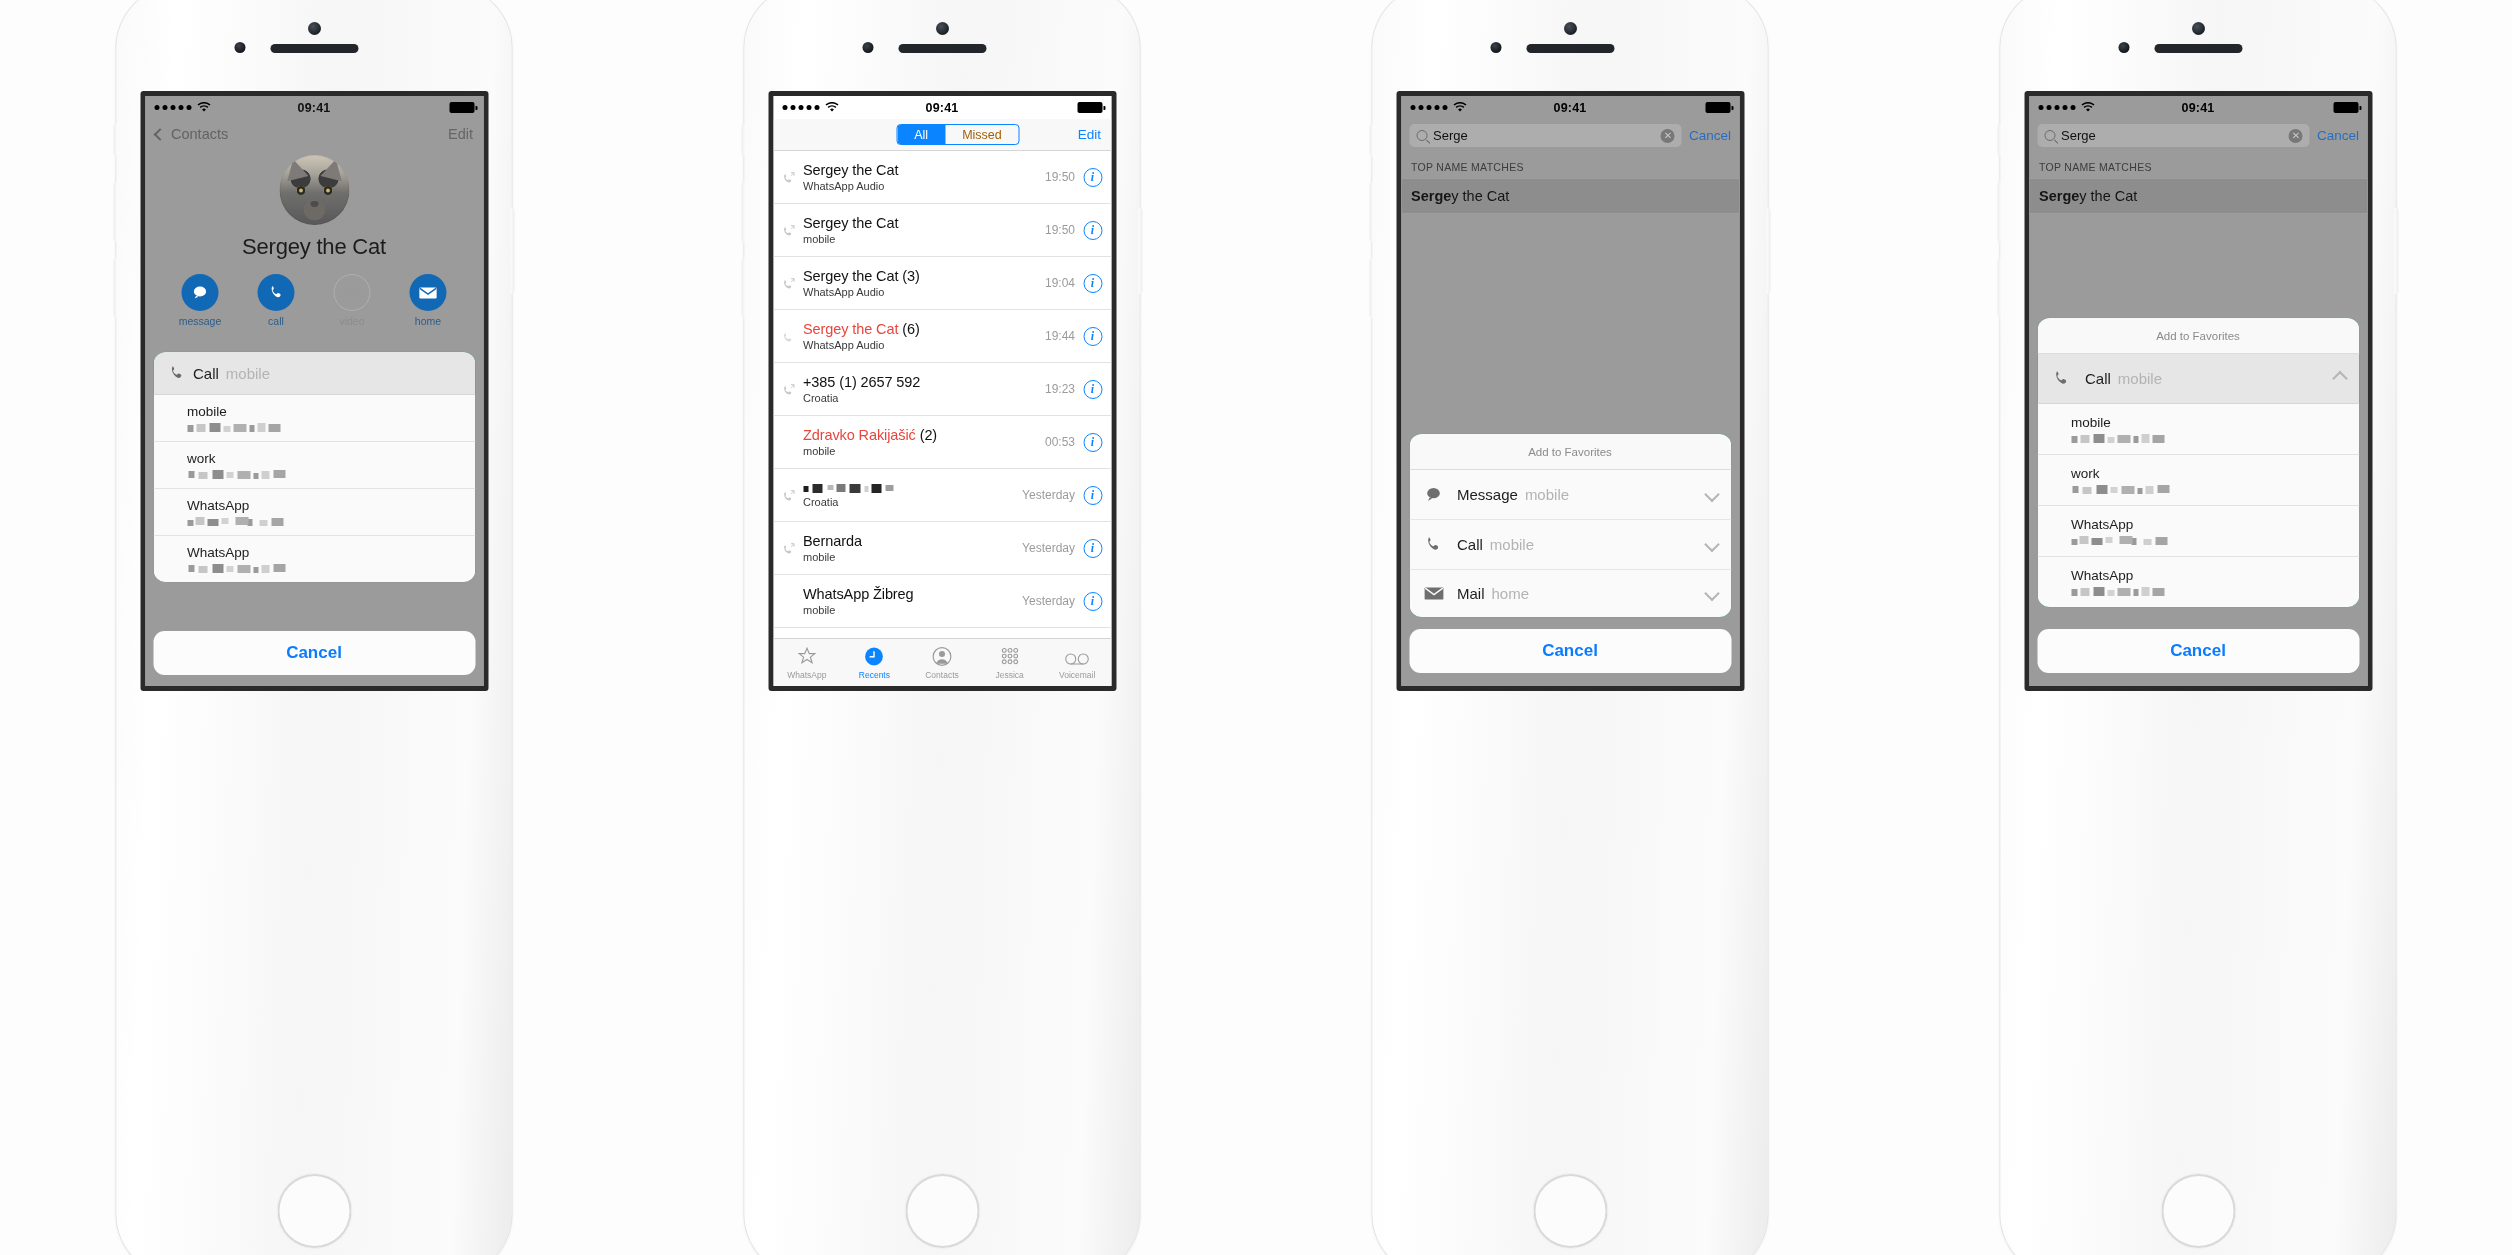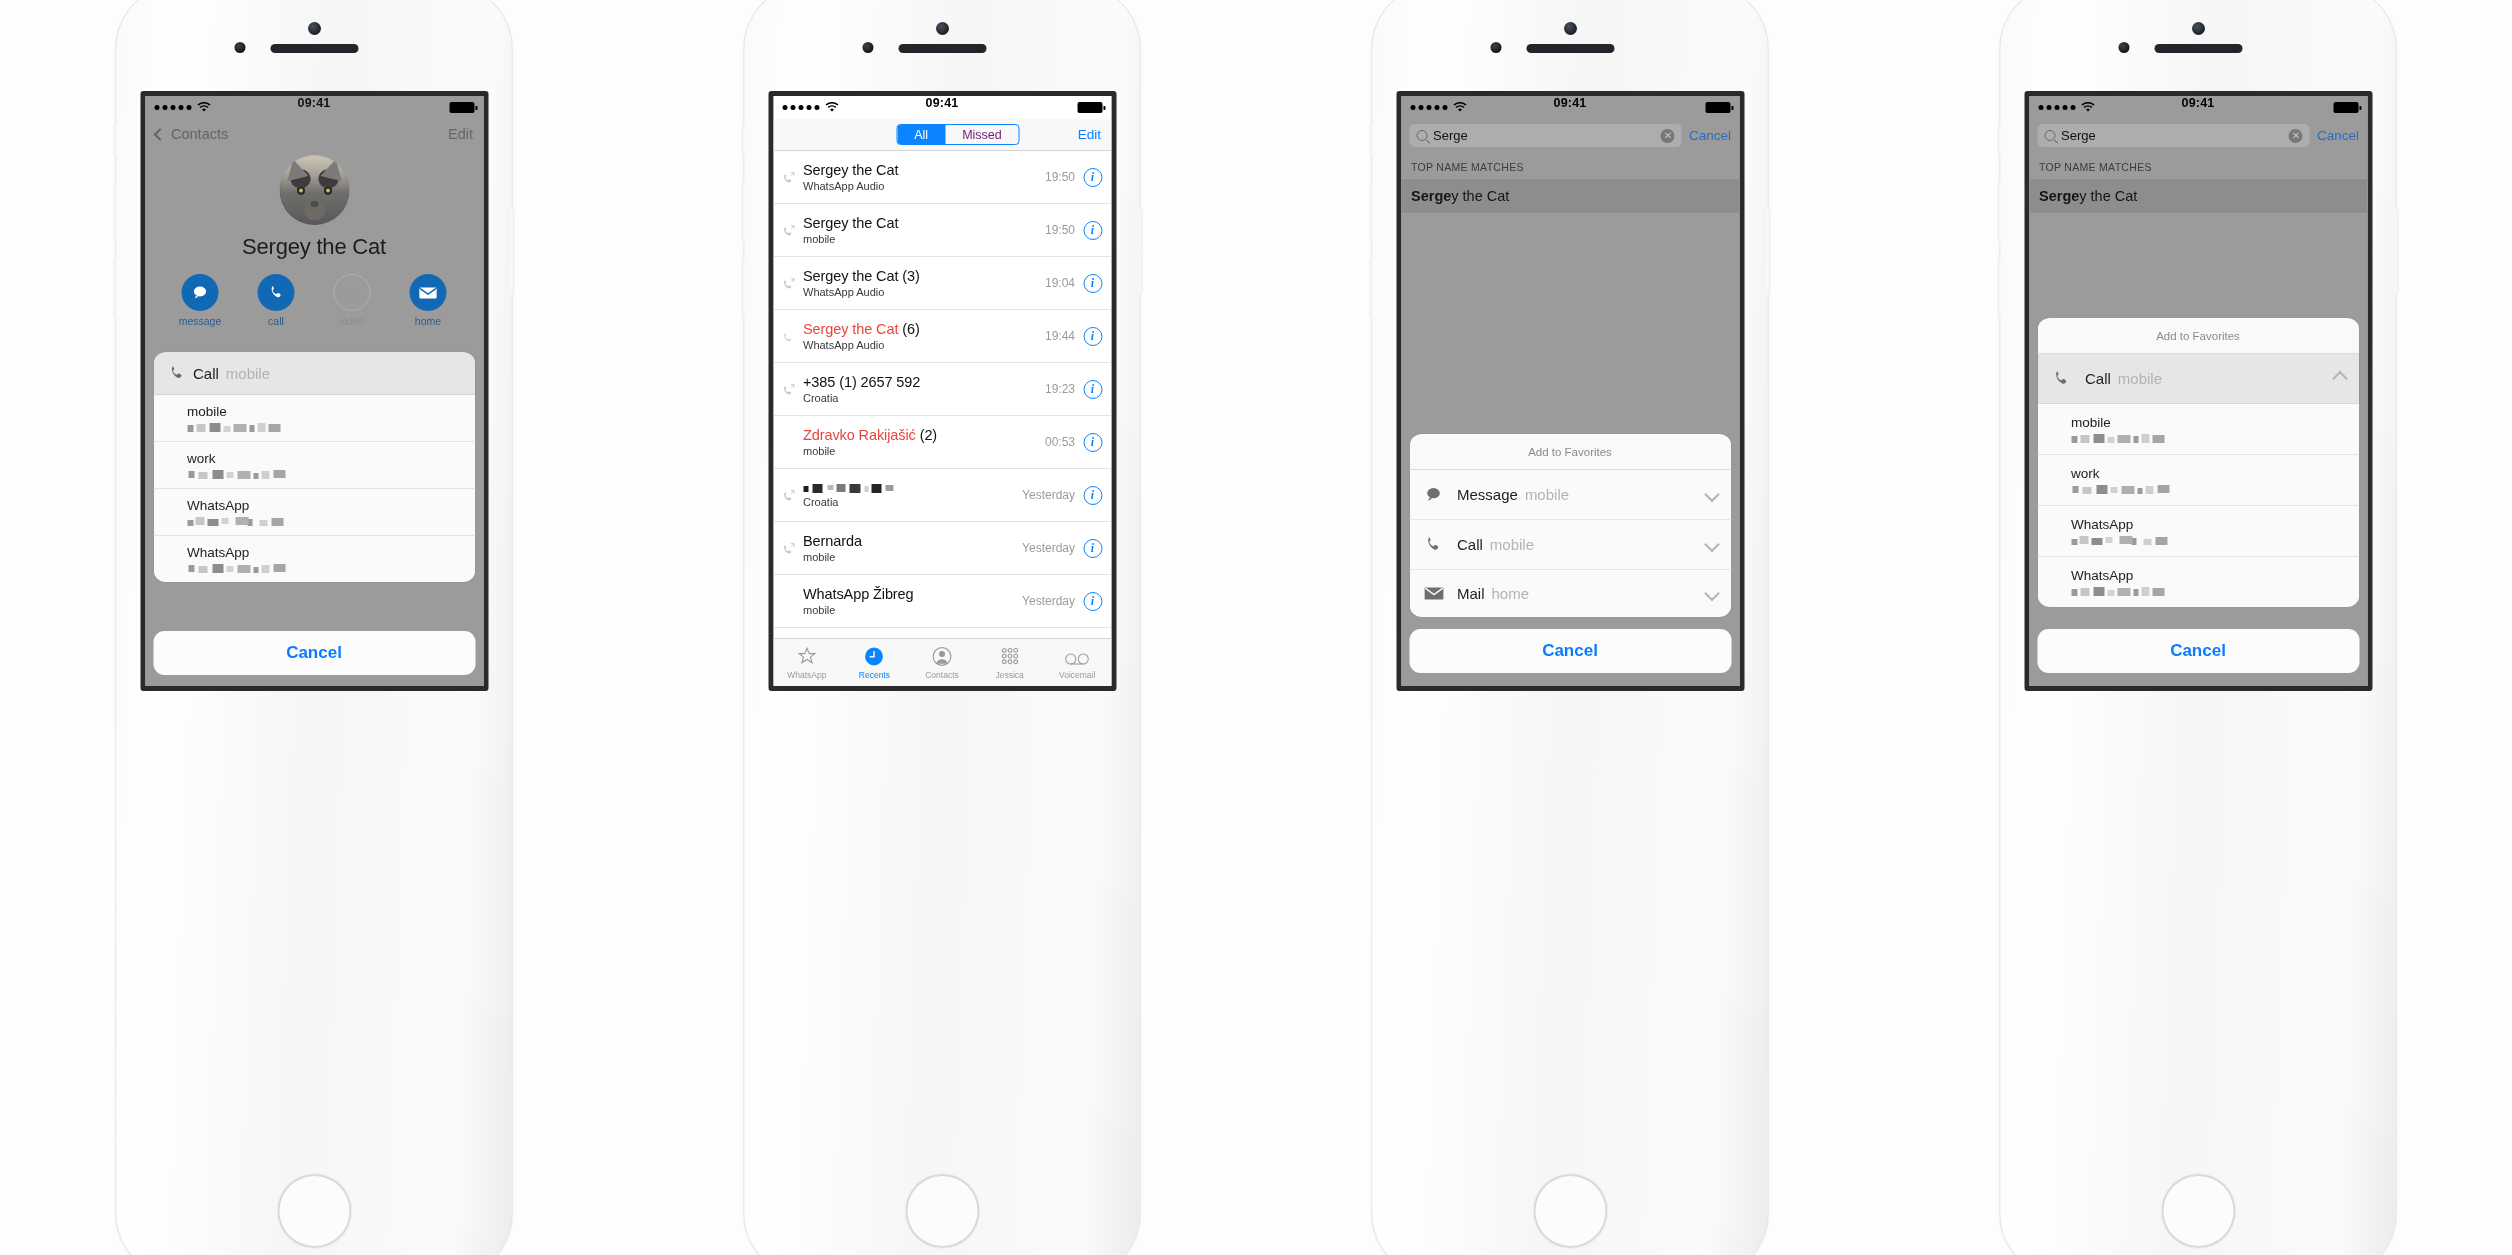--- a/index.html
+++ b/index.html
@@ -47,21 +47,21 @@
   
   .screen {
     position:absolute; left:50%; transform:translateX(-50%);
     top:105px; width:348px; height:600px;
     background:#fff; overflow:hidden;
     border:5px solid #2a2a2a; border-radius:3px;
   }
   .screen-inner{ position:relative; width:100%; height:100%; overflow:hidden; }
 
   
-  .statusbar{ height:23px; display:flex; padding:0 9px;
+  .statusbar{ height:23px; display:flex; align-items:center; padding:0 9px;
               font-size:12px; font-weight:bold; position:relative; }
   .sb-left{ display:flex; align-items:center; gap:5px; }
   .dots{ display:flex; gap:3px; }
   .dots i{ width:5px; height:5px; border-radius:50%; background:#000; display:block; }
   .sb-time{ position:absolute; left:0; right:0; text-align:center; font-size:12.5px;
             font-weight:bold; letter-spacing:.2px; }
   .sb-right{ margin-left:auto; display:flex; align-items:center; }
   .batt{ width:25px; height:11px; border:0; background:transparent; position:relative; }
   .batt b{ position:absolute; inset:0; background:#000; border-radius:2px; display:block;}
   .batt:after{ content:""; position:absolute; right:-3px; top:3.5px; width:2px; height:4px;
@@ -126,21 +126,21 @@
   .pix.v3{ background-position:0 3px, 8px 0, 20px 2px, 34px 1px, 48px 0, 60px 2px, 72px 3px, 84px 1px; }
   .cancel-btn{ position:absolute; left:8px; right:8px; height:44px; background:#fcfcfc;
                border-radius:11px; display:flex; align-items:center; justify-content:center;
                font-size:17px; color:#0a7cff; font-weight:bold; }
 
   
   .p2 .screen-inner{ background:#fff; }
   .seg-bar{ height:32px; background:#f8f8f8; border-bottom:.5px solid #d6d6d6;
             display:flex; align-items:center; justify-content:center; position:relative;padding-left:32px; }
   .seg{ display:flex; border:1px solid #0a84ff; border-radius:4px; overflow:hidden; height:21px; }
-  .seg div{ padding:0 17px; font-size:12.5px; color:#701a75; display:flex; align-items:center; }
+  .seg div{ padding:0 17px; font-size:12.5px; color:#a16207; display:flex; align-items:center; }
   .seg div.active{ background:#0a84ff; color:#fff; }
   .seg-edit{ position:absolute; right:10px; font-size:13.5px; color:#0a84ff; }
   .rec-list{ overflow:hidden; }
   .rec-row{ display:flex; align-items:center; padding:7px 9px 7px 8px;
             border-bottom:.5px solid #e2e2e2; height:53px; }
   .rec-ico{ width:22px; color:#c3c3c3; flex:0 0 22px; display:flex; align-items:center; }
   .rec-txt{ flex:1 1 auto; min-width:0; }
   .rec-name{ font-size:14.5px; color:#111; letter-spacing:-.1px; white-space:nowrap; }
   .rec-name.missed{ color:#e8453c; }
   .rec-name .cnt{ color:#111; }

